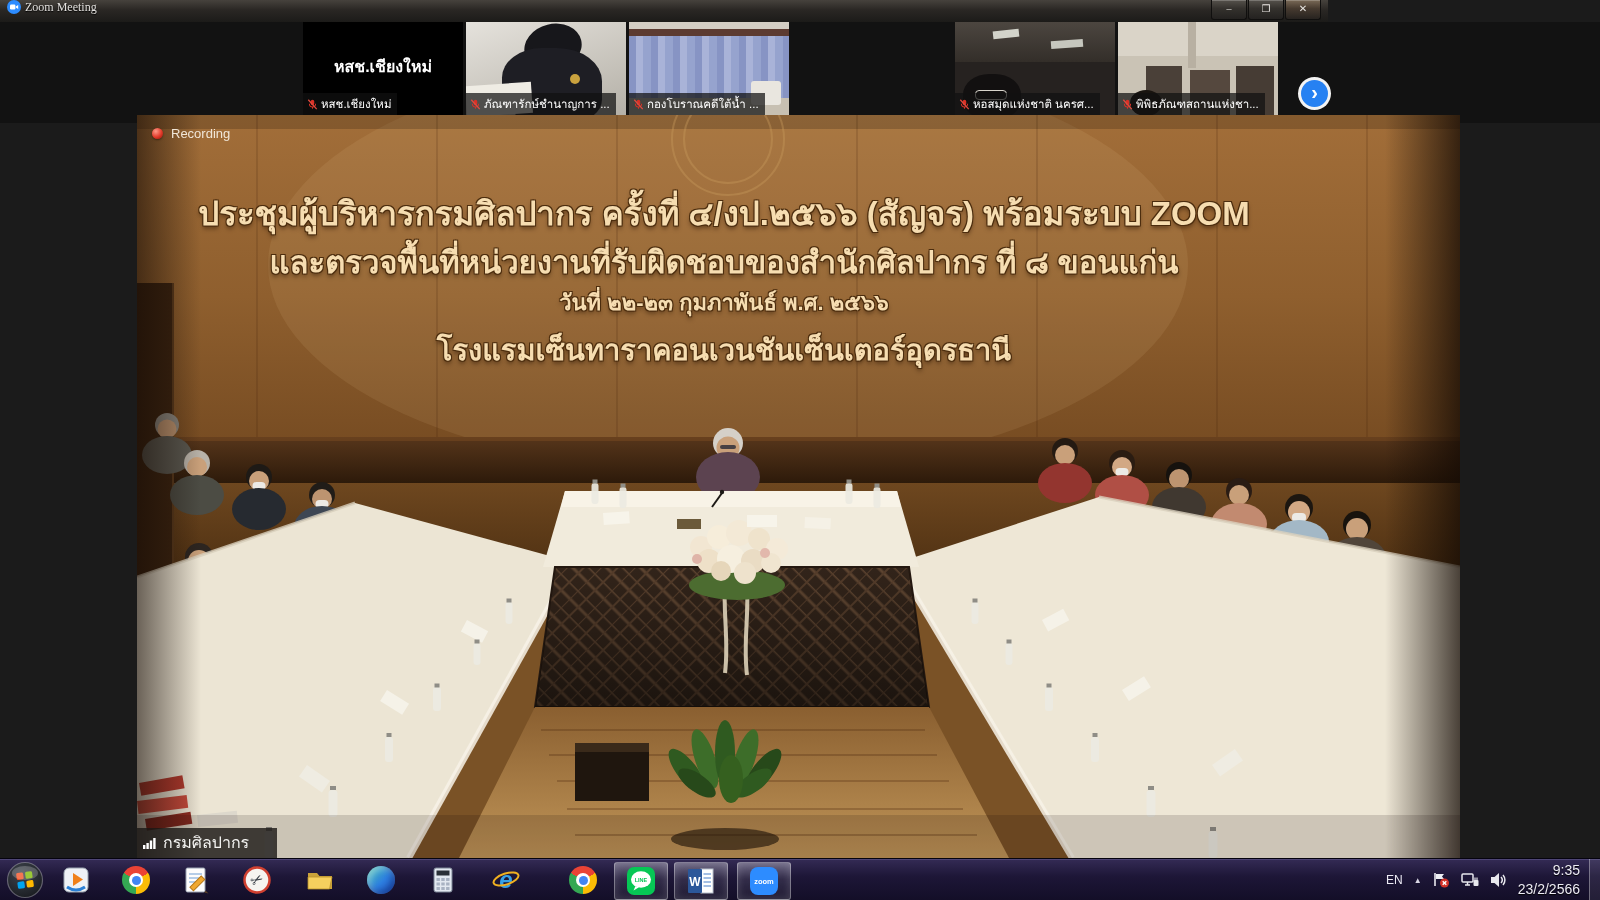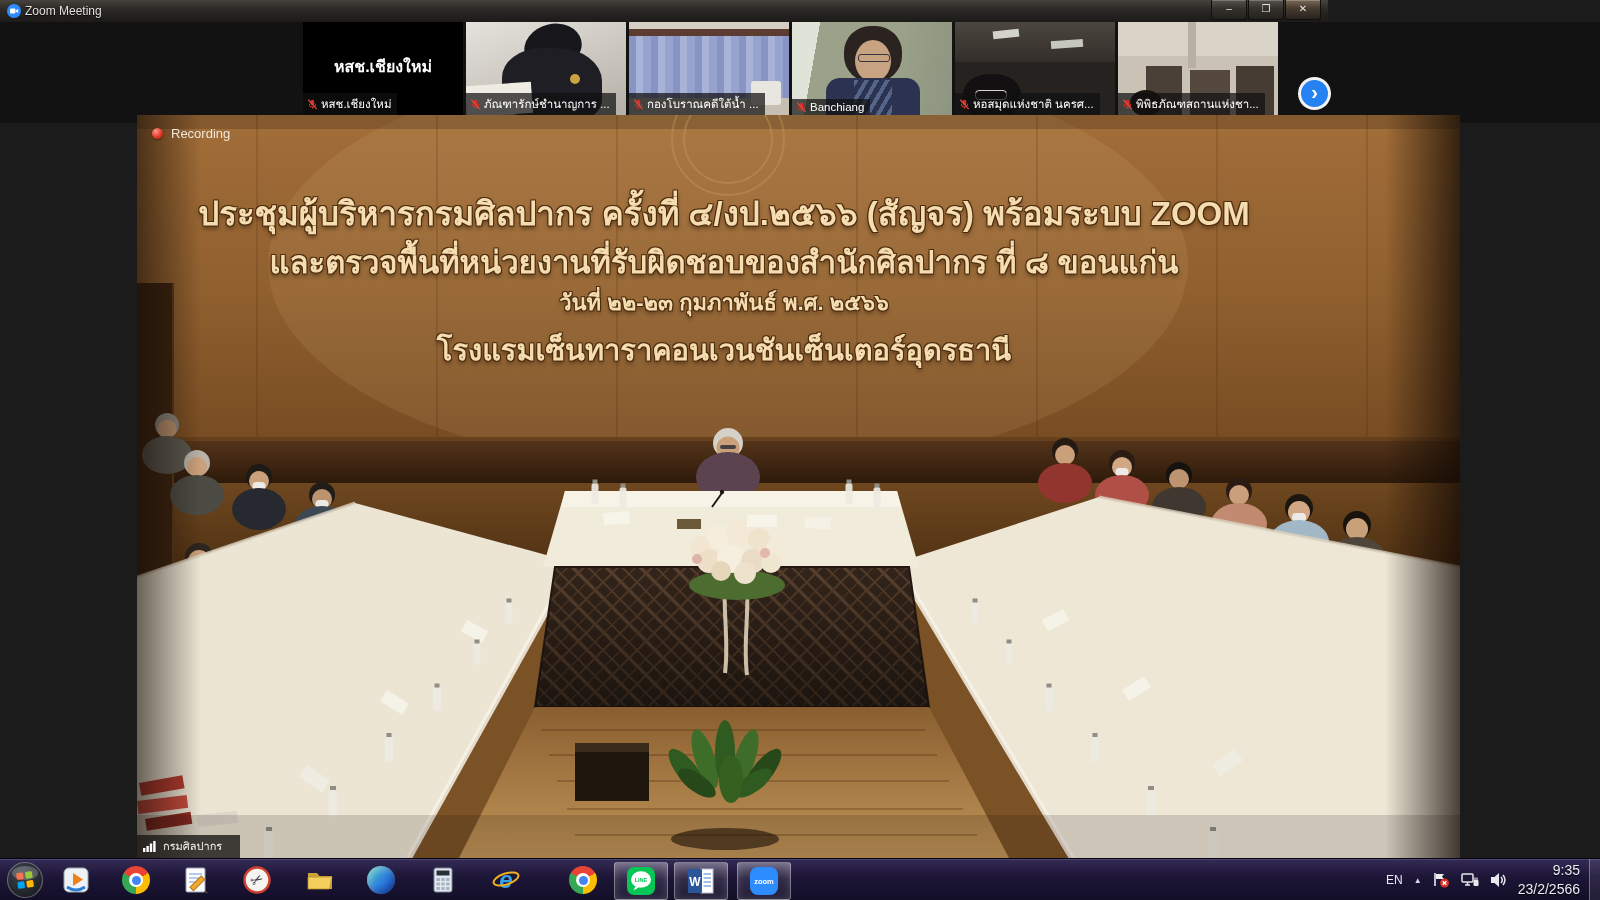--- a/index.html
+++ b/index.html
@@ -3,21 +3,21 @@
 <meta charset="utf-8">
 <style>
   html,body{margin:0;padding:0;background:#000;}
   .screen{position:relative;width:1600px;height:900px;overflow:hidden;background:#1b1b1b;
           font-family:"Liberation Sans","DejaVu Sans",sans-serif;-webkit-font-smoothing:antialiased;}
   .abs{position:absolute;}
 
   
   .titlebar{position:absolute;top:0;left:0;width:1328px;height:22px;
     background:linear-gradient(#46423d,#2a2724 45%,#1c1b19);border-bottom:1px solid #0a0a0a;
-    display:flex;align-items:center;}
+    display:flex;font-family:Liberation Serif, serif;}
   .titlebar .title{color:#e2e0dd;font-size:12px;margin-left:4px;text-shadow:0 1px 1px #000;}
   .win-controls{position:absolute;right:7px;top:0;display:flex;}
   .win-btn{width:34px;height:19px;margin-left:1px;border:1px solid #100f0e;border-top:none;
     border-radius:0 0 3px 3px;background:linear-gradient(#56524c,#34312d 45%,#242220);
     color:#e8e5e1;font-size:10px;line-height:17px;text-align:center;
     box-shadow:inset 0 1px 0 rgba(255,255,255,.22);cursor:default;}
   .win-btn.close{background:linear-gradient(#7a6a57,#463a2f 45%,#272320);}
 
   
   .filmstrip{position:absolute;top:22px;left:0;width:1600px;height:101px;background:#121212;}
@@ -43,21 +43,21 @@
   .rec-dot{width:11px;height:11px;border-radius:50%;
     background:radial-gradient(circle at 35% 30%,#ff9a88,#e23a2a 55%,#8d1206);
     box-shadow:0 1px 2px rgba(0,0,0,.4);}
   .b-line{position:absolute;left:0;width:1174px;text-align:center;font-weight:bold;color:#f6ddb1;
     text-shadow:-1px -1px 0 #4c2d0e,1px -1px 0 #4c2d0e,-1px 1px 0 #4c2d0e,1px 1px 0 #4c2d0e,0 3px 4px rgba(40,20,5,.55);}
   .bl1{top:72px;font-size:33px;}
   .bl2{top:122px;font-size:31px;}
   .bl3{top:170px;font-size:22px;}
   .bl4{top:212px;font-size:29px;}
   .vid-label{position:absolute;left:0;bottom:0;display:flex;align-items:center;gap:6px;
-    background:rgba(26,24,21,.8);padding:2px 18px 3px 6px;color:#f4f4f2;font-size:11px;}
+    background:rgba(26,24,21,.8);padding:2px 28px 3px 6px;color:#f4f4f2;font-size:16px;}
 
   
   .taskbar{position:absolute;left:0;top:858px;width:1600px;height:42px;
     background:linear-gradient(#342b55,#1d1637 42%,#130e27);
     border-top:1px solid #05030e;box-shadow:inset 0 1px 0 rgba(150,140,210,.28);}
   .start-btn{position:absolute;left:5px;top:1px;width:40px;height:40px;cursor:pointer;}
   .tb-btn{position:absolute;top:3px;width:40px;height:36px;display:flex;align-items:center;
     justify-content:center;cursor:pointer;}
   .tb-btn.active{width:52px;border:1px solid rgba(255,255,255,.38);border-radius:3px;
     background:linear-gradient(rgba(255,255,255,.30),rgba(255,255,255,.10) 45%,rgba(255,255,255,.05));
@@ -129,36 +129,20 @@
         <svg width="11" height="11" viewBox="0 0 12 12">
             <rect x="4.1" y="0.8" width="3.8" height="6" rx="1.9" fill="#d93025"></rect>
             <path d="M2.6 5.3a3.4 3.4 0 0 0 6.8 0" stroke="#d93025" fill="none" stroke-width="1.1"></path>
             <line x1="6" y1="8.7" x2="6" y2="10.6" stroke="#d93025" stroke-width="1.1"></line>
             <line x1="1.4" y1="0.8" x2="10.6" y2="11" stroke="#e04a3f" stroke-width="1.4"></line>
           </svg>
         <span>กองโบราณคดีใต้น้ำ ...</span>
       </div>
     </div>
 
-    <div class="thumb t4" style="background:linear-gradient(100deg,#e0e3d8 0 16%,#9ba289 16% 62%,#8d9480)">
-      <div class="blob" style="left:52px;top:4px;width:58px;height:56px;background:#2a2320;border-radius:46%"></div>
-      <div class="blob" style="left:63px;top:18px;width:36px;height:42px;background:#c8a382"></div>
-      <div class="abs" style="left:66px;top:32px;width:30px;height:6px;border:1.5px solid #3a3440;border-radius:3px;background:transparent"></div>
-      <div class="abs" style="left:34px;top:56px;width:94px;height:37px;background:#2b3350;border-radius:14px 14px 0 0"></div>
-      <div class="abs" style="left:62px;top:58px;width:38px;height:35px;background:repeating-linear-gradient(120deg,#55658a 0 4px,#2b3350 4px 9px)"></div>
-      <div class="plabel">
-        <svg width="11" height="11" viewBox="0 0 12 12">
-            <rect x="4.1" y="0.8" width="3.8" height="6" rx="1.9" fill="#d93025"></rect>
-            <path d="M2.6 5.3a3.4 3.4 0 0 0 6.8 0" stroke="#d93025" fill="none" stroke-width="1.1"></path>
-            <line x1="6" y1="8.7" x2="6" y2="10.6" stroke="#d93025" stroke-width="1.1"></line>
-            <line x1="1.4" y1="0.8" x2="10.6" y2="11" stroke="#e04a3f" stroke-width="1.4"></line>
-          </svg>
-        <span>Banchiang</span>
-      </div>
-    </div>
 
     <div class="thumb t5" style="background:#262220">
       <div class="abs" style="left:0;top:0;width:160px;height:40px;background:linear-gradient(#4c4640,#332e29)"></div>
       <div class="abs" style="left:38px;top:8px;width:26px;height:8px;background:#d2d3ca;transform:rotate(-6deg)"></div>
       <div class="abs" style="left:96px;top:18px;width:32px;height:8px;background:#c6c7be;transform:rotate(-4deg)"></div>
       <div class="blob" style="left:8px;top:52px;width:58px;height:46px;background:#121010;border-radius:45%"></div>
       <div class="abs" style="left:20px;top:68px;width:30px;height:8px;border:1.5px solid #d8d5cc;border-radius:4px"></div>
       <div class="plabel">
         <svg width="11" height="11" viewBox="0 0 12 12">
             <rect x="4.1" y="0.8" width="3.8" height="6" rx="1.9" fill="#d93025"></rect>

